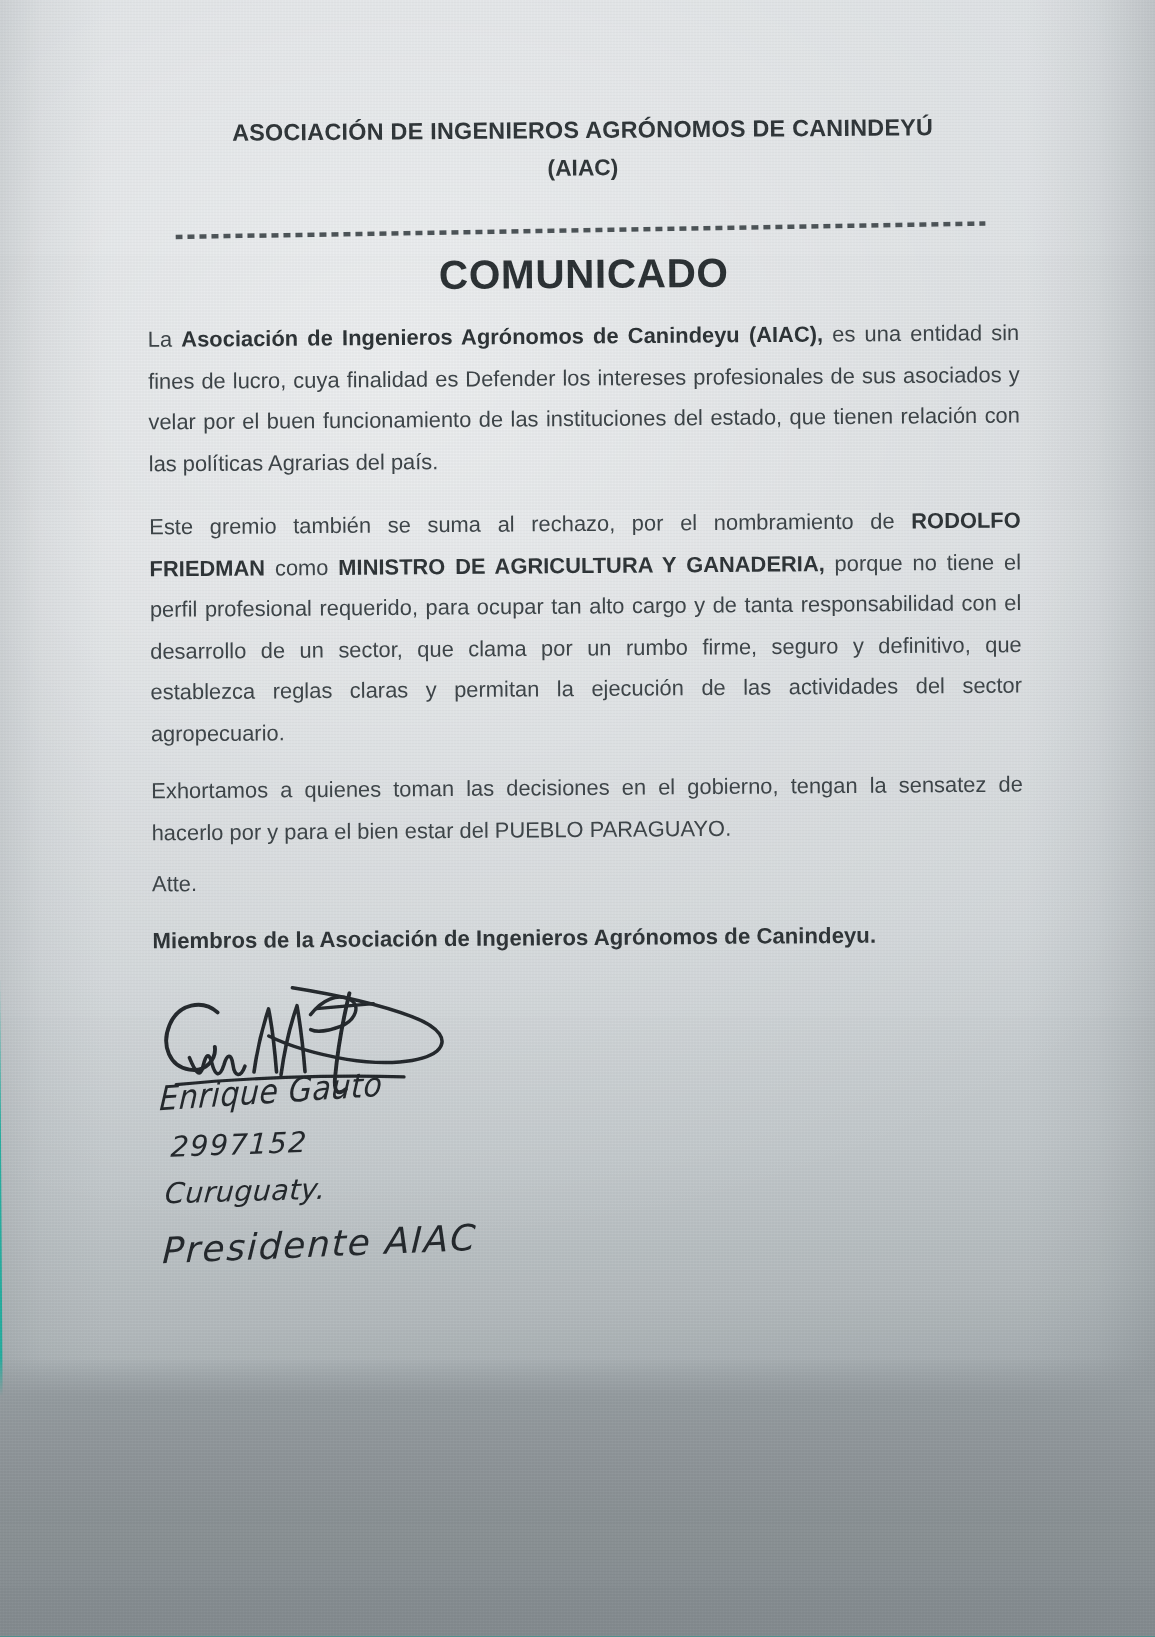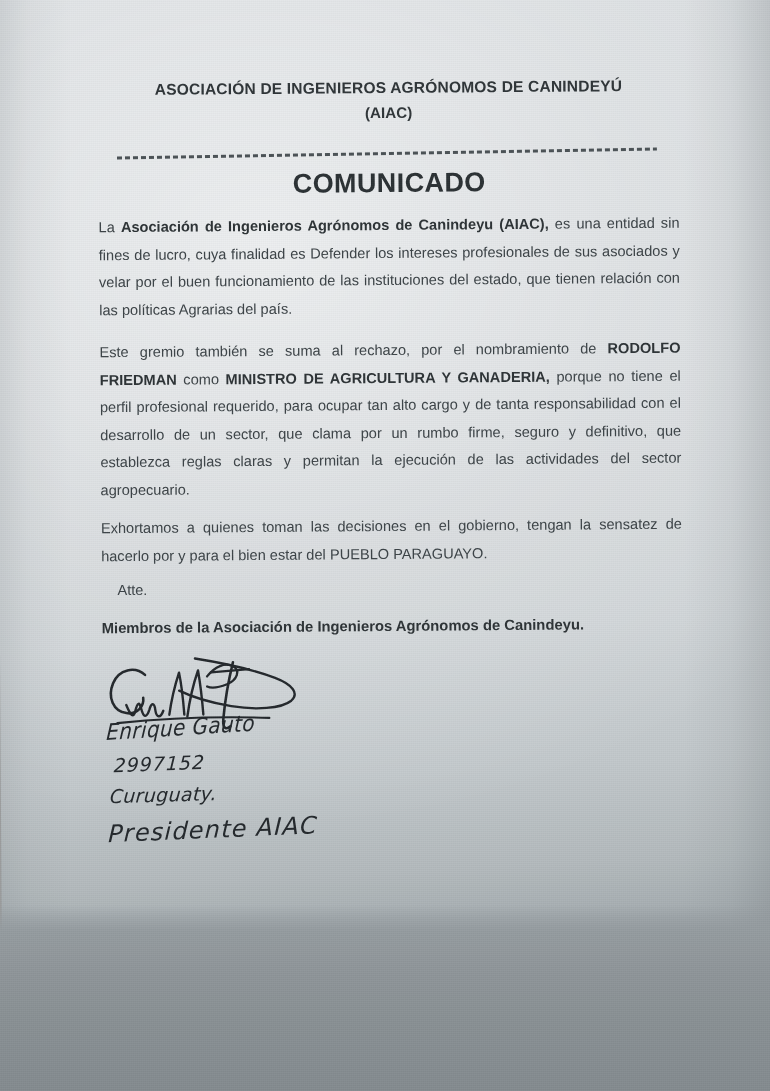--- a/index.html
+++ b/index.html
@@ -13,21 +13,21 @@
     overflow: hidden;
     font-family: "Liberation Sans", sans-serif;
   }
 
   
   #photo {
     position: relative;
     width: 770px;
     height: 1091px;
     overflow: hidden;
-    background: #a3a3a3;
+    background: #14b8a6;
   }
 
   
   #paper {
     position: absolute;
     left: -4px;
     top: -6px;
     width: 782px;
     height: 960px;
     background:
@@ -170,21 +170,21 @@
     color: #3c4347;
   }
   .para b { font-weight: bold; color: #2d3336; }
 
   #p1 { top: 212px; }
   #p2 { top: 337px; }
   #p3 { top: 513px; }
 
   .atte {
     position: absolute;
-    left: 16px;
+    left: 0;
     top: 580px;
     font-size: 14.6px;
     color: #3c4347;
   }
   .members {
     position: absolute;
     left: 0;
     top: 618px;
     font-size: 14.8px;
     font-weight: bold;

